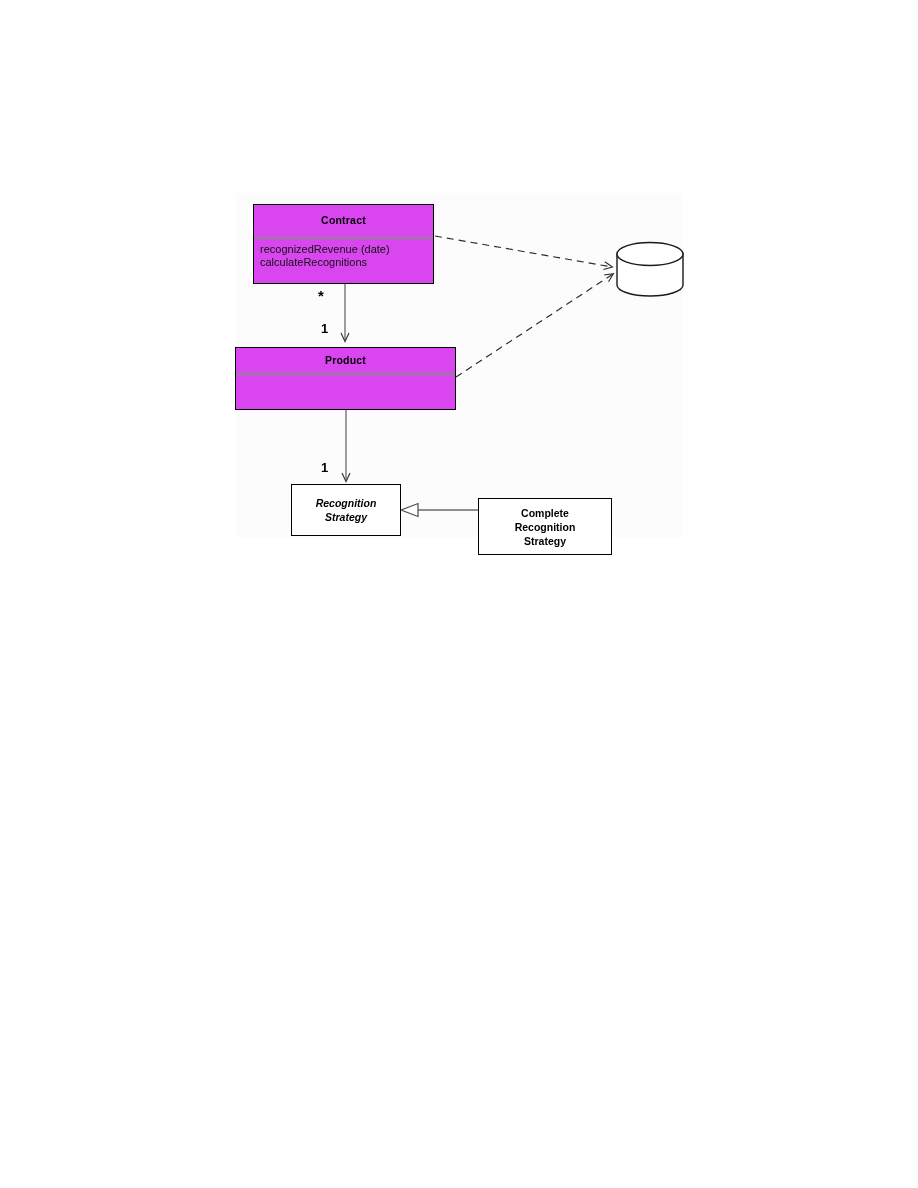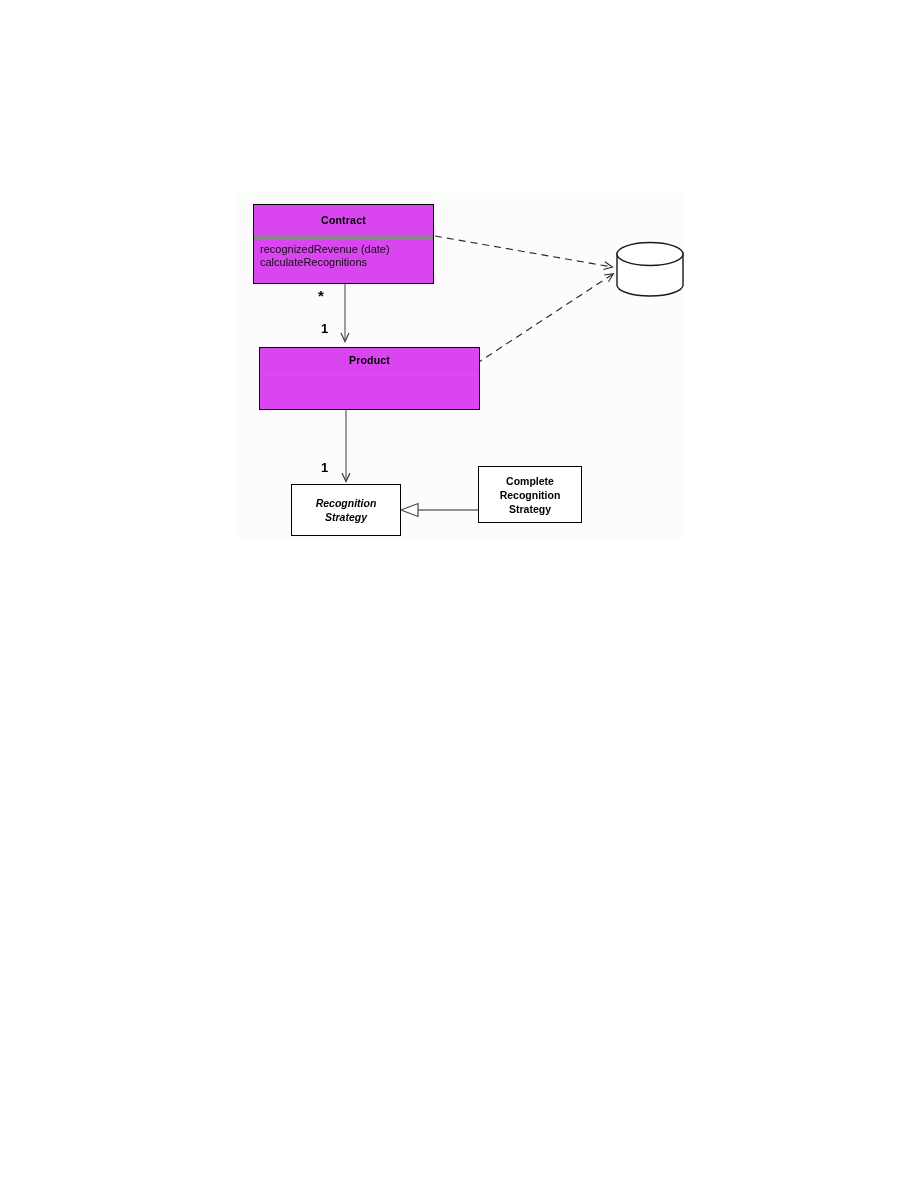--- a/index.html
+++ b/index.html
@@ -71,21 +71,20 @@
     width: 181px;
     height: 80px;
   }
   #class-contract .uml-class-name { padding: 9px 0 10px 0; }
   
   #class-product {
     left: 235px;
     top: 347px;
     width: 221px;
     height: 63px;
-    margin-left: 24px;
   }
   #class-product .uml-class-name { padding: 6px 0 7px 0; }
   
   .uml-simple {
     position: absolute;
     background: #ffffff;
     border: 1.6px solid #000000;
     box-sizing: border-box;
     display: flex;
     align-items: center;
@@ -100,22 +99,22 @@
   }
   .italic .uml-simple-label { font-style: italic; }
   #class-recognition-strategy {
     left: 291px;
     top: 484px;
     width: 110px;
     height: 52px;
   }
   #class-complete-recognition-strategy {
     left: 478px;
-    top: 466px;
-    width: 104px;
+    top: 498px;
+    width: 134px;
     height: 57px;
   }
   
   .mult-label {
     position: absolute;
     font-size: 13px;
     font-weight: bold;
     color: #000000;
     line-height: 1;
   }

